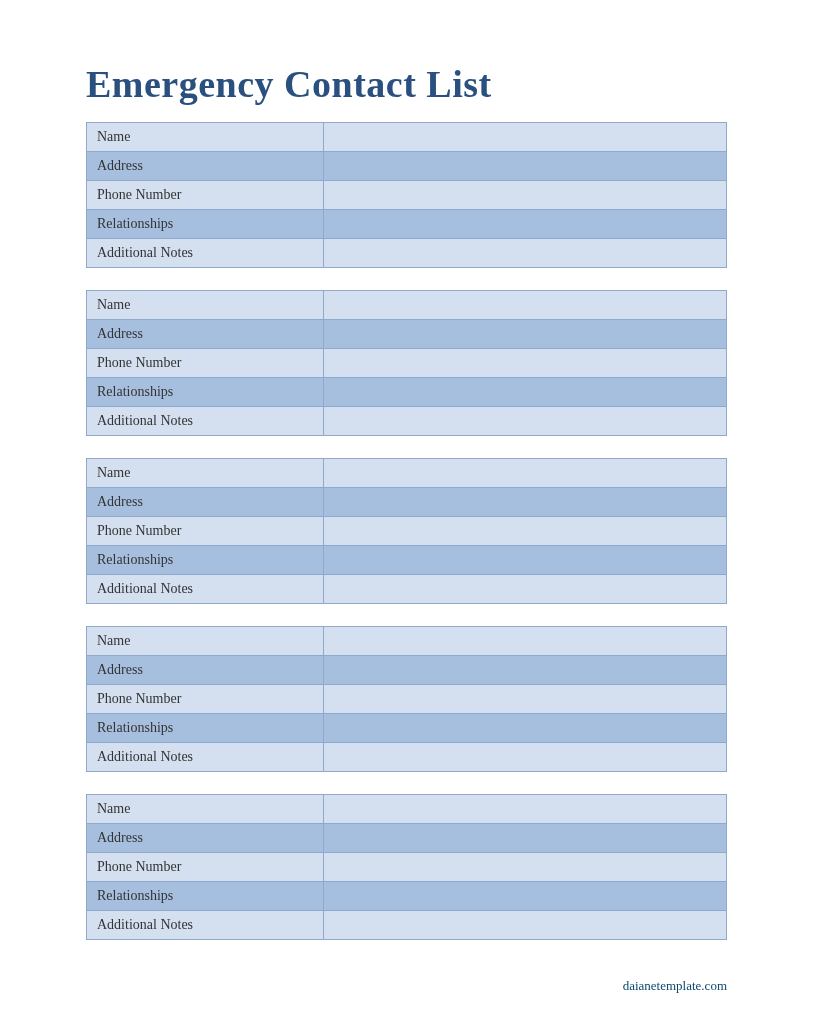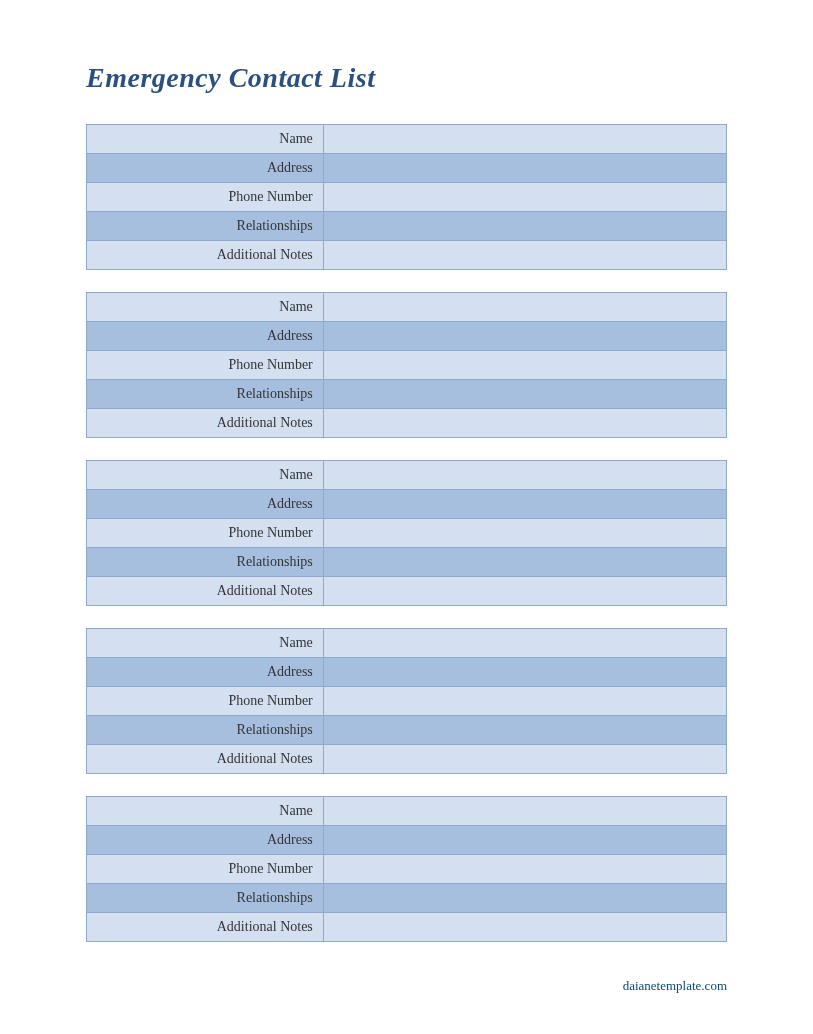--- a/index.html
+++ b/index.html
@@ -6,43 +6,41 @@
     body {
       width: 813px;
       height: 1034px;
       background: #ffffff;
       font-family: Georgia, 'Times New Roman', serif;
       padding: 62px 86px 40px 86px;
       position: relative;
     }
     .title {
       color: #2a5080;
-      font-size: 28px;
+      font-size: 38px;
       font-weight: bold;
-      margin-bottom: 30px;
+      margin-bottom: 16px;
       letter-spacing: 0.5px;
-      font-style: italic;
     }
     .contact-table {
       width: 100%;
       border-collapse: collapse;
       margin-bottom: 22px;
       border: 1px solid #8fa9cc;
     }
     .contact-table td {
       border: 1px solid #8fa9cc;
       padding: 6px 10px;
       font-size: 14px;
       color: #333;
       height: 28px;
       vertical-align: middle;
     }
     .contact-table td.label-cell {
       width: 37%;
-      text-align: right;
     }
     .contact-table td.value-cell {
       width: 63%;
     }
     .contact-table tr:nth-child(odd) td {
       background: #d4e0f0;
     }
     .contact-table tr:nth-child(even) td {
       background: #a7bfde;
     }

